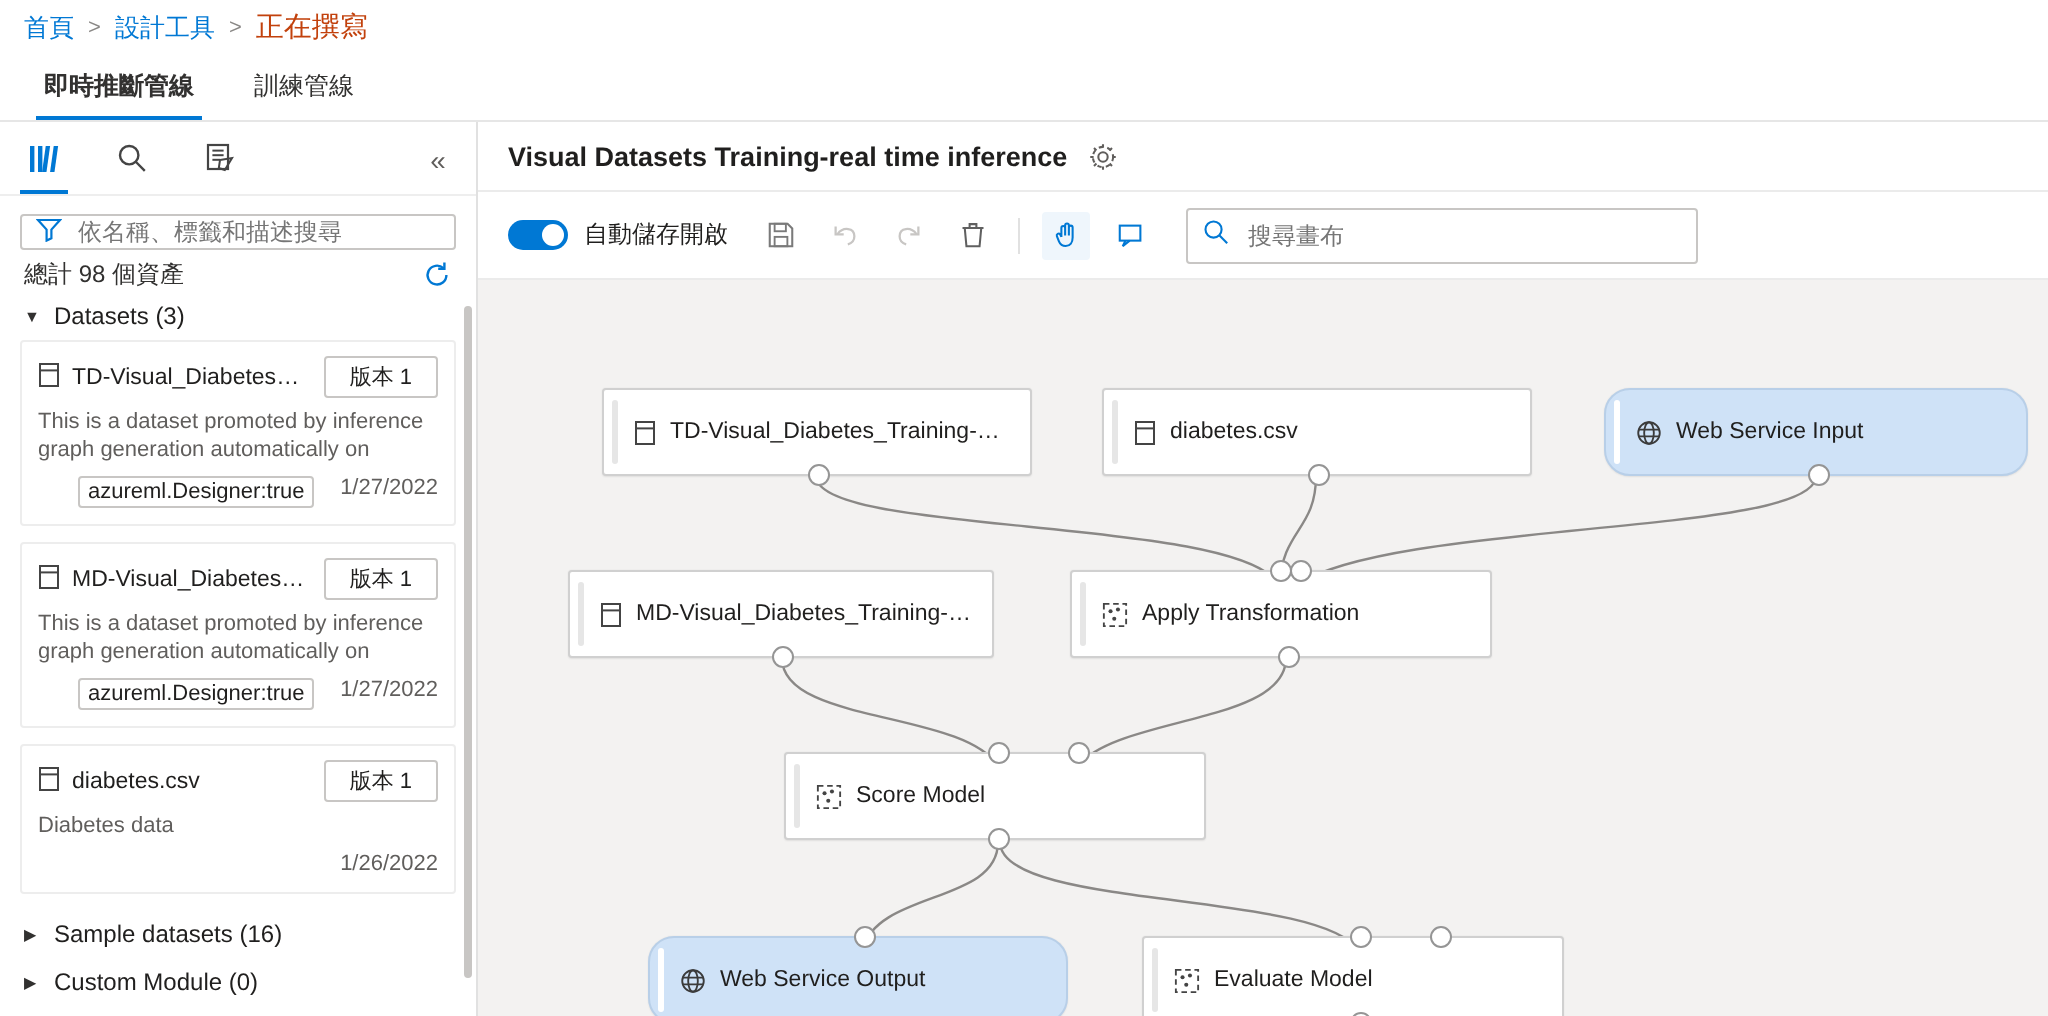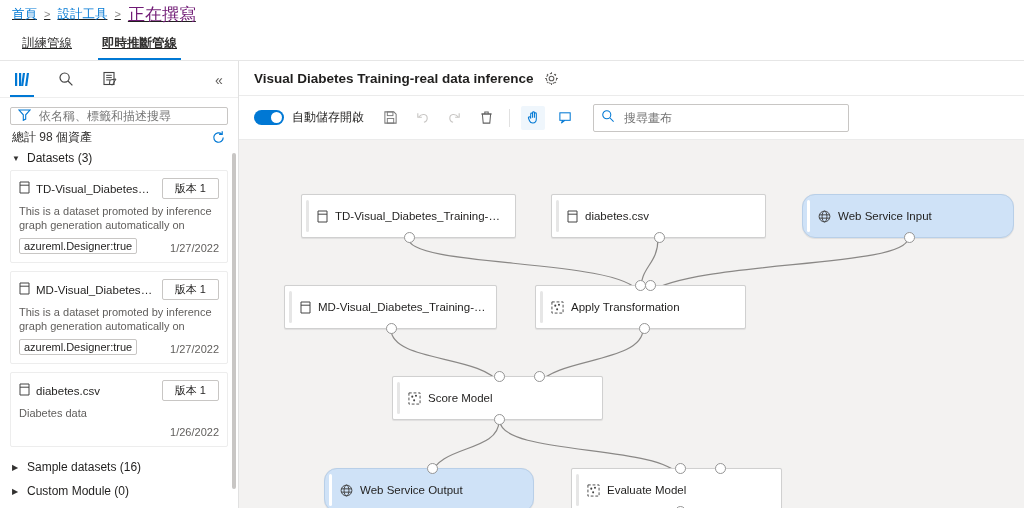--- a/index.html
+++ b/index.html
@@ -1,26 +1,26 @@
 <!DOCTYPE html>
 <html><head>
 <meta charset="utf-8">
 <style>
   html,body{margin:0;padding:0;}
   body{
     width:1024px;height:508px;overflow:hidden;background:#ffffff;
     font-family:"Liberation Sans","DejaVu Sans",sans-serif;
     font-size:12px;color:#201f1e;-webkit-font-smoothing:antialiased;
   }
-  .app{position:relative;width:1024px;height:508px;text-decoration:underline;}
+  .app{position:relative;width:1024px;height:508px;}
 
   
   .breadcrumb{height:28px;display:flex;align-items:center;padding-left:12px;gap:7px;background:#fff;}
   .bc-link{color:#0078d4;font-size:12.5px;cursor:pointer;}
-  .bc-cur{color:#701a75;font-size:17px;}
+  .bc-cur{color:#c2410c;font-size:14px;}
   .bc-sep{color:#8a8886;font-size:11px;}
 
   
   .tabbar{height:32px;display:flex;align-items:flex-end;padding-left:10px;gap:6px;
           border-bottom:1px solid #e6e6e6;background:#fff;}
   .tab{position:relative;padding:5px 12px 8px 12px;font-size:12.5px;color:#323130;cursor:pointer;}
   .tab.active{font-weight:bold;}
   .tab.active:after{content:"";position:absolute;left:8px;right:8px;bottom:0;height:2px;background:#0078d4;}
 
   
@@ -47,21 +47,21 @@
 
   .grouphdr{display:flex;align-items:center;gap:7px;padding:5px 12px;cursor:pointer;font-size:12px;color:#201f1e;}
   .caret{font-size:8px;color:#323130;width:8px;display:inline-block;}
 
   .cardlist{padding:0 10px;}
   .card{border:1px solid #ededed;background:#fff;border-radius:2px;padding:7px 8px 8px 8px;margin-bottom:8px;cursor:pointer;}
   .card-top{display:flex;align-items:center;gap:6px;}
   .card-name{font-size:11.5px;color:#201f1e;flex:1;white-space:nowrap;overflow:hidden;text-overflow:ellipsis;}
   .ver{border:1px solid #c8c6c4;border-radius:2px;font-size:11px;padding:2px 12px;color:#201f1e;background:#fff;white-space:nowrap;}
   .card-desc{font-size:11px;color:#605e5c;line-height:14px;margin-top:5px;max-height:28px;overflow:hidden;}
-  .card-bot{display:flex;align-items:flex-end;justify-content:space-between;margin-top:6px;gap:6px;}
+  .card-bot{display:flex;align-items:flex-start;justify-content:space-between;margin-top:6px;gap:6px;margin-left:20px;}
   .tagchip{border:1px solid #c8c6c4;border-radius:2px;font-size:11px;padding:1px 4px;color:#201f1e;white-space:nowrap;}
   .card-date{font-size:11px;color:#605e5c;white-space:nowrap;}
   .card-date.solo{margin-left:auto;}
 
   .scrollbar{position:absolute;right:2px;top:92px;width:4px;height:336px;background:#c8c6c4;border-radius:2px;}
 
   
   .right{position:relative;flex:1;display:flex;flex-direction:column;background:#fff;}
   .pipehdr{height:34px;display:flex;align-items:center;gap:10px;padding-left:15px;border-bottom:1px solid #ebebeb;}
   .pipetitle{font-size:13.5px;font-weight:bold;color:#201f1e;}
@@ -99,22 +99,22 @@
 
   <div class="breadcrumb">
     <span class="bc-link">首頁</span>
     <span class="bc-sep">&gt;</span>
     <span class="bc-link">設計工具</span>
     <span class="bc-sep">&gt;</span>
     <span class="bc-cur">正在撰寫</span>
   </div>
 
   <div class="tabbar">
+    <div class="tab active">即時推斷管線</div>
     <div class="tab">訓練管線</div>
-    <div class="tab active">即時推斷管線</div>
   </div>
 
   <div class="main">
 
     <div class="left">
 
       <div class="lefttools">
         <div class="ltbtn active">
           <svg width="17" height="15" viewBox="0 0 17 15">
             <rect x="1" y="1" width="2.2" height="13" fill="#0078d4"></rect>
@@ -234,21 +234,21 @@
         
         
       </div>
 
       <div class="scrollbar"></div>
     </div>
 
     <div class="right">
 
       <div class="pipehdr">
-        <span class="pipetitle">Visual Diabetes Training-real data inference</span>
+        <span class="pipetitle">Visual Datasets Training-real time inference</span>
         <span class="gear">
           <svg width="15" height="15" viewBox="0 0 16 16">
             <circle cx="8" cy="8" r="2.5" fill="none" stroke="#605e5c" stroke-width="1.1"></circle>
             <path d="M8 1.2v1.8M8 13v1.8M1.2 8h1.8M13 8h1.8M3.2 3.2l1.3 1.3M11.5 11.5l1.3 1.3M12.8 3.2l-1.3 1.3M4.5 11.5l-1.3 1.3" stroke="#605e5c" stroke-width="1.1"></path>
             <circle cx="8" cy="8" r="5.4" fill="none" stroke="#605e5c" stroke-width="1.1" stroke-dasharray="2.3 2.3"></circle>
           </svg>
         </span>
       </div>
 
       <div class="toolbar">

